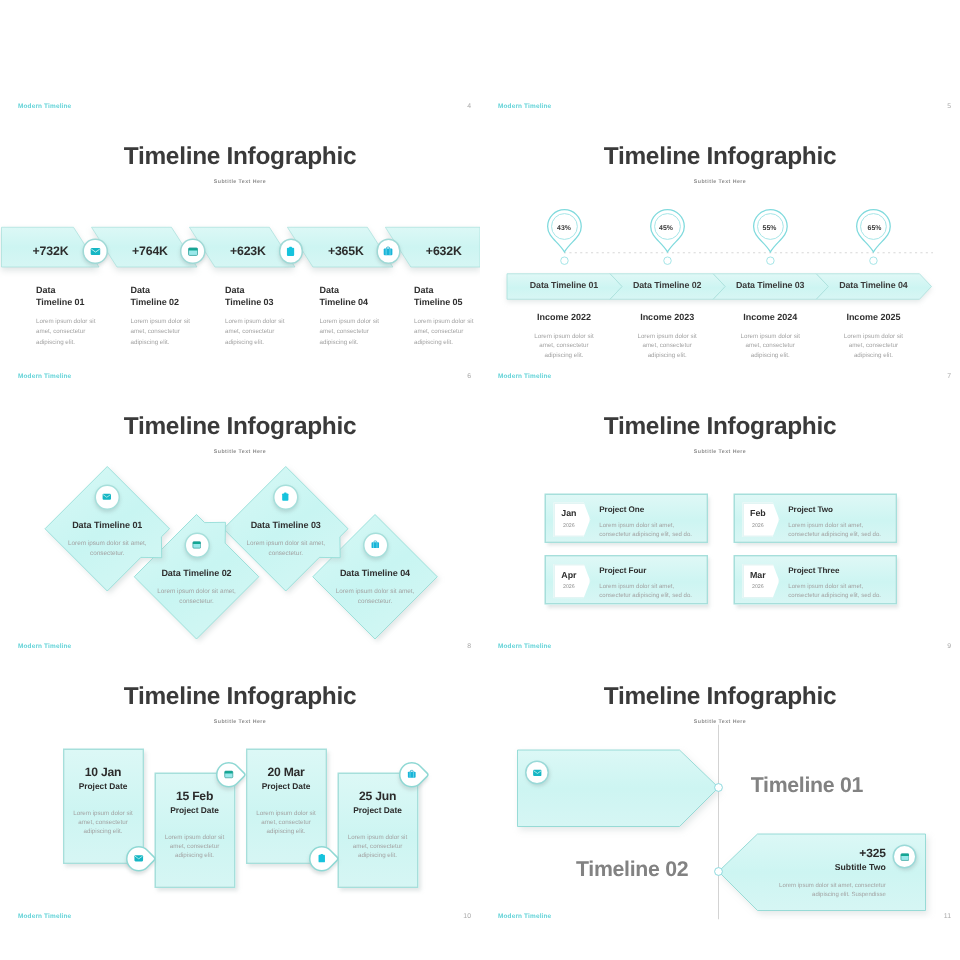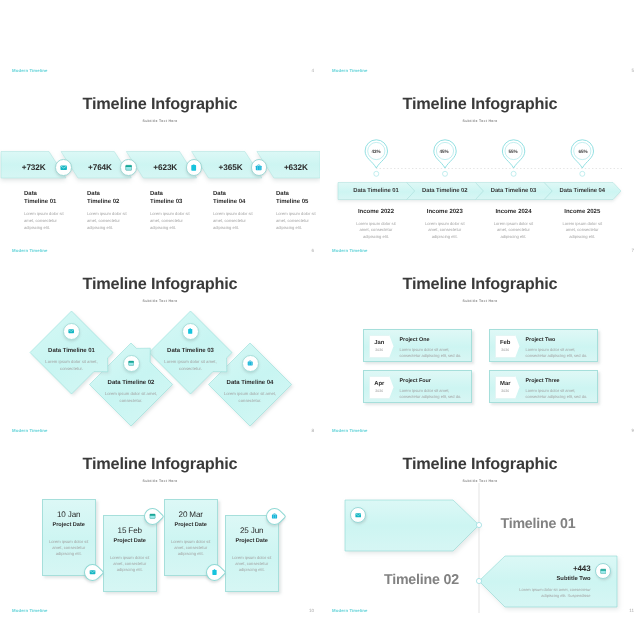--- a/index.html
+++ b/index.html
@@ -58,21 +58,21 @@
  .s9m{font-size:5.9px;font-weight:700;color:#2e2e2e;margin-left:-3.5px;}
  .s9y{font-size:3.5px;font-weight:400;color:#8e8e8e;margin-top:1.6px;margin-left:-3.5px;}
  .s9txt{position:absolute;left:36px;top:7px;width:68px;}
  .s9h{font-size:5.4px;font-weight:700;color:#2d2d2d;letter-spacing:-0.03px;}
  .s9b{margin-top:4px;font-size:4.05px;line-height:1.6;}
  
  .s10card{position:absolute;width:54px;height:77px;text-align:center;
           background:linear-gradient(180deg,#dcf8f6 0%,#cdf5f2 55%,#d6f6f4 100%);
           border:0.5px solid #a6dfdb;box-sizing:border-box;
           box-shadow:1.6px 2.2px 2.6px rgba(170,182,182,.35);}
- .s10d{margin-top:10px;font-size:8.1px;font-weight:400;color:#2b2b2b;letter-spacing:-0.15px;}
+ .s10d{margin-top:10px;font-size:8.1px;font-weight:700;color:#2b2b2b;letter-spacing:-0.15px;}
  .s10h{margin-top:3.5px;font-size:5.6px;font-weight:700;color:#2d2d2d;letter-spacing:-0.02px;}
  .s10b{margin-top:10.5px;font-size:4.15px;line-height:1.54;}
  .s10badge{position:absolute;width:17px;height:17px;background:#fff;
            border:0.5px solid #8fd8d4;box-sizing:border-box;
            border-radius:50% 12% 50% 50%;transform:rotate(45deg);
            display:flex;align-items:center;justify-content:center;
            box-shadow:1.2px 1.6px 2.2px rgba(160,175,175,.35);}
  .s10badge .ic10{display:flex;width:6.6px;height:6.6px;transform:rotate(-45deg);}
  
  .s11svg{position:absolute;left:0;top:45px;}
@@ -489,21 +489,21 @@
     <div class="s11badge" style="left:274.8px;top:124.8px">
           <span class="ic11">
             <svg viewBox="0 0 24 24" width="100%" height="100%" fill="none">
               <rect x="2.2" y="4.2" width="19.6" height="16.2" rx="2.4" fill="#9ae8ea"></rect>
               <path d="M2.2 6.6a2.4 2.4 0 0 1 2.4-2.4h14.8a2.4 2.4 0 0 1 2.4 2.4v3.3H2.2Z" fill="#12a793"></path>
               <rect x="2.2" y="4.2" width="19.6" height="16.2" rx="2.4" fill="none" stroke="#2f9f9a" stroke-width="1.7"></rect>
             </svg>
           </span>
         </div>
     <div class="s11tr" style="left:150.5px;top:126px">
-      <div class="s11v">+443</div>
+      <div class="s11v">+325</div>
       <div class="s11s">Subtitle Two</div>
       <div class="lorem s11b"><span>Lorem ipsum dolor sit amet, consectetur</span><br><span>adipiscing elit. Suspendisse</span></div>
     </div>
     <div class="s11side" style="left:180.5px;top:77.5px">Timeline 01</div>
     <div class="s11side" style="left:64px;top:133.5px">Timeline 02</div>
     <div class="foot">Modern Timeline</div>
     <div class="pg">11</div>
   </div>
 </div>
 

